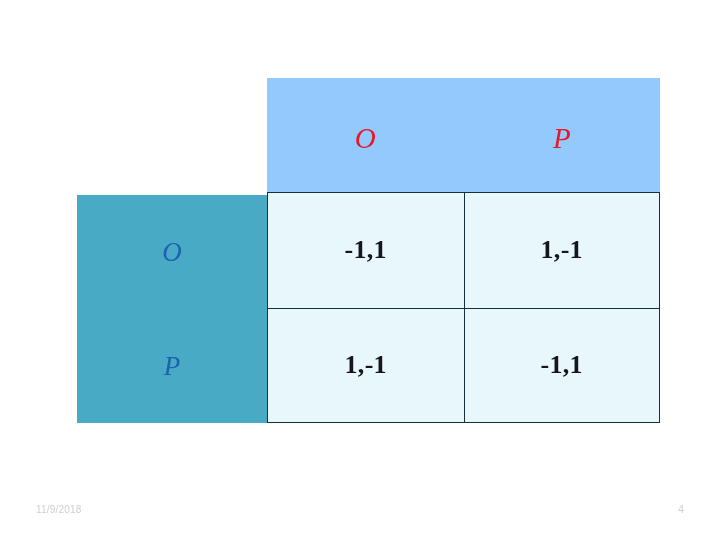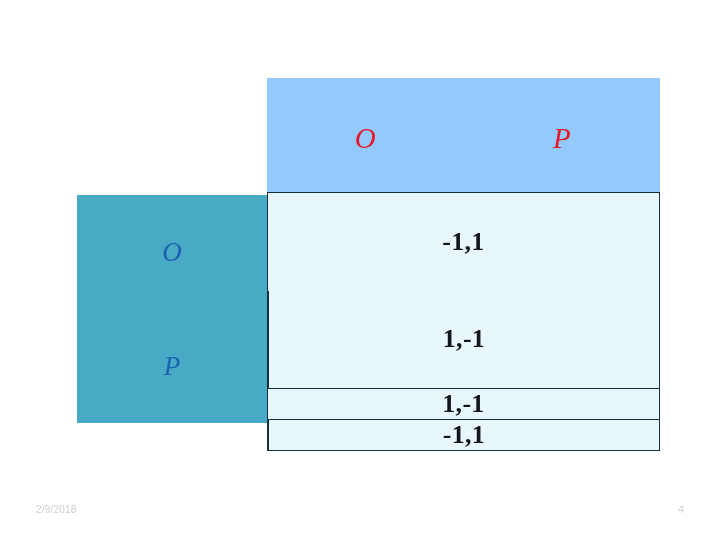--- a/index.html
+++ b/index.html
@@ -79,26 +79,26 @@
     color: #1b63b0;
     line-height: 1;
   }
 
   
   .body-grid {
     position: absolute;
     left: 190px;
     top: 114px;
     width: 393px;
-    height: 259px;
+    height: 231px;
     background: #5eead4;
     border: 1.5px solid #12323f;
     box-sizing: border-box;
     display: grid;
-    grid-template-columns: 1fr;
+    grid-template-columns: 1fr 1fr;
     grid-template-rows: 1fr 1fr;
   }
   .payoff-cell {
     display: flex;
     align-items: center;
     justify-content: center;
     font-weight: bold;
     font-size: 26px;
     color: #14161c;
     background: #e8f7fb;
@@ -148,17 +148,17 @@
 
     <div class="body-grid">
       <div class="payoff-cell">-1,1</div>
       <div class="payoff-cell col-right">1,-1</div>
       <div class="payoff-cell row-bottom">1,-1</div>
       <div class="payoff-cell col-right row-bottom">-1,1</div>
     </div>
 
   </div>
 
-  <div class="footer-date">2/9/2018</div>
+  <div class="footer-date">11/9/2018</div>
 
   <div class="footer-page">4</div>
 
 </div>
 
 </body></html>

